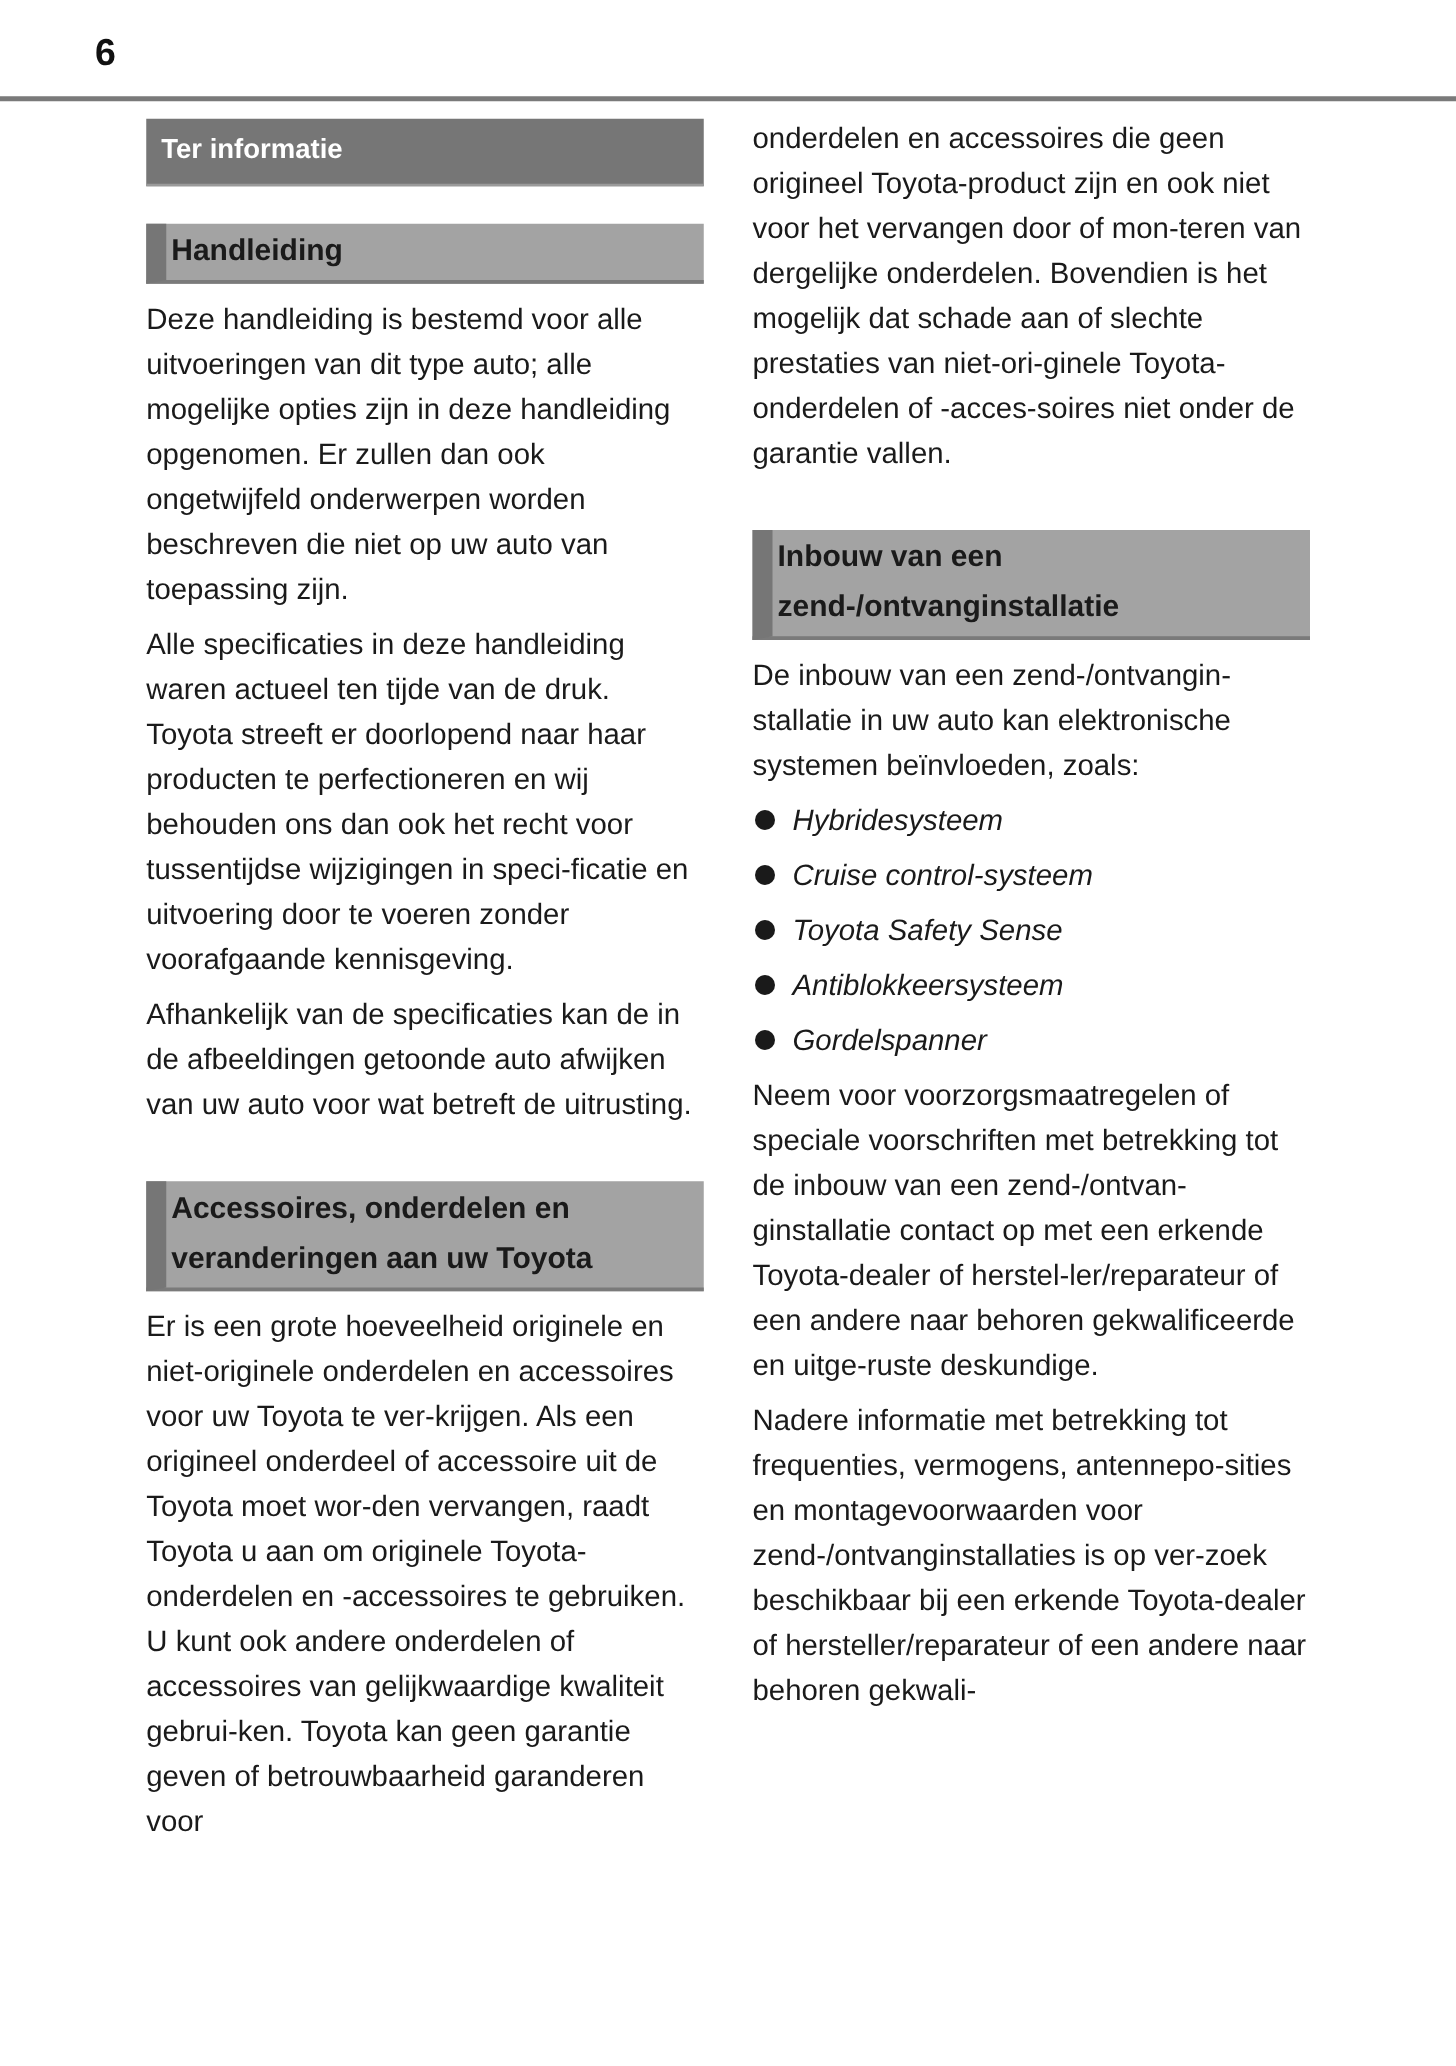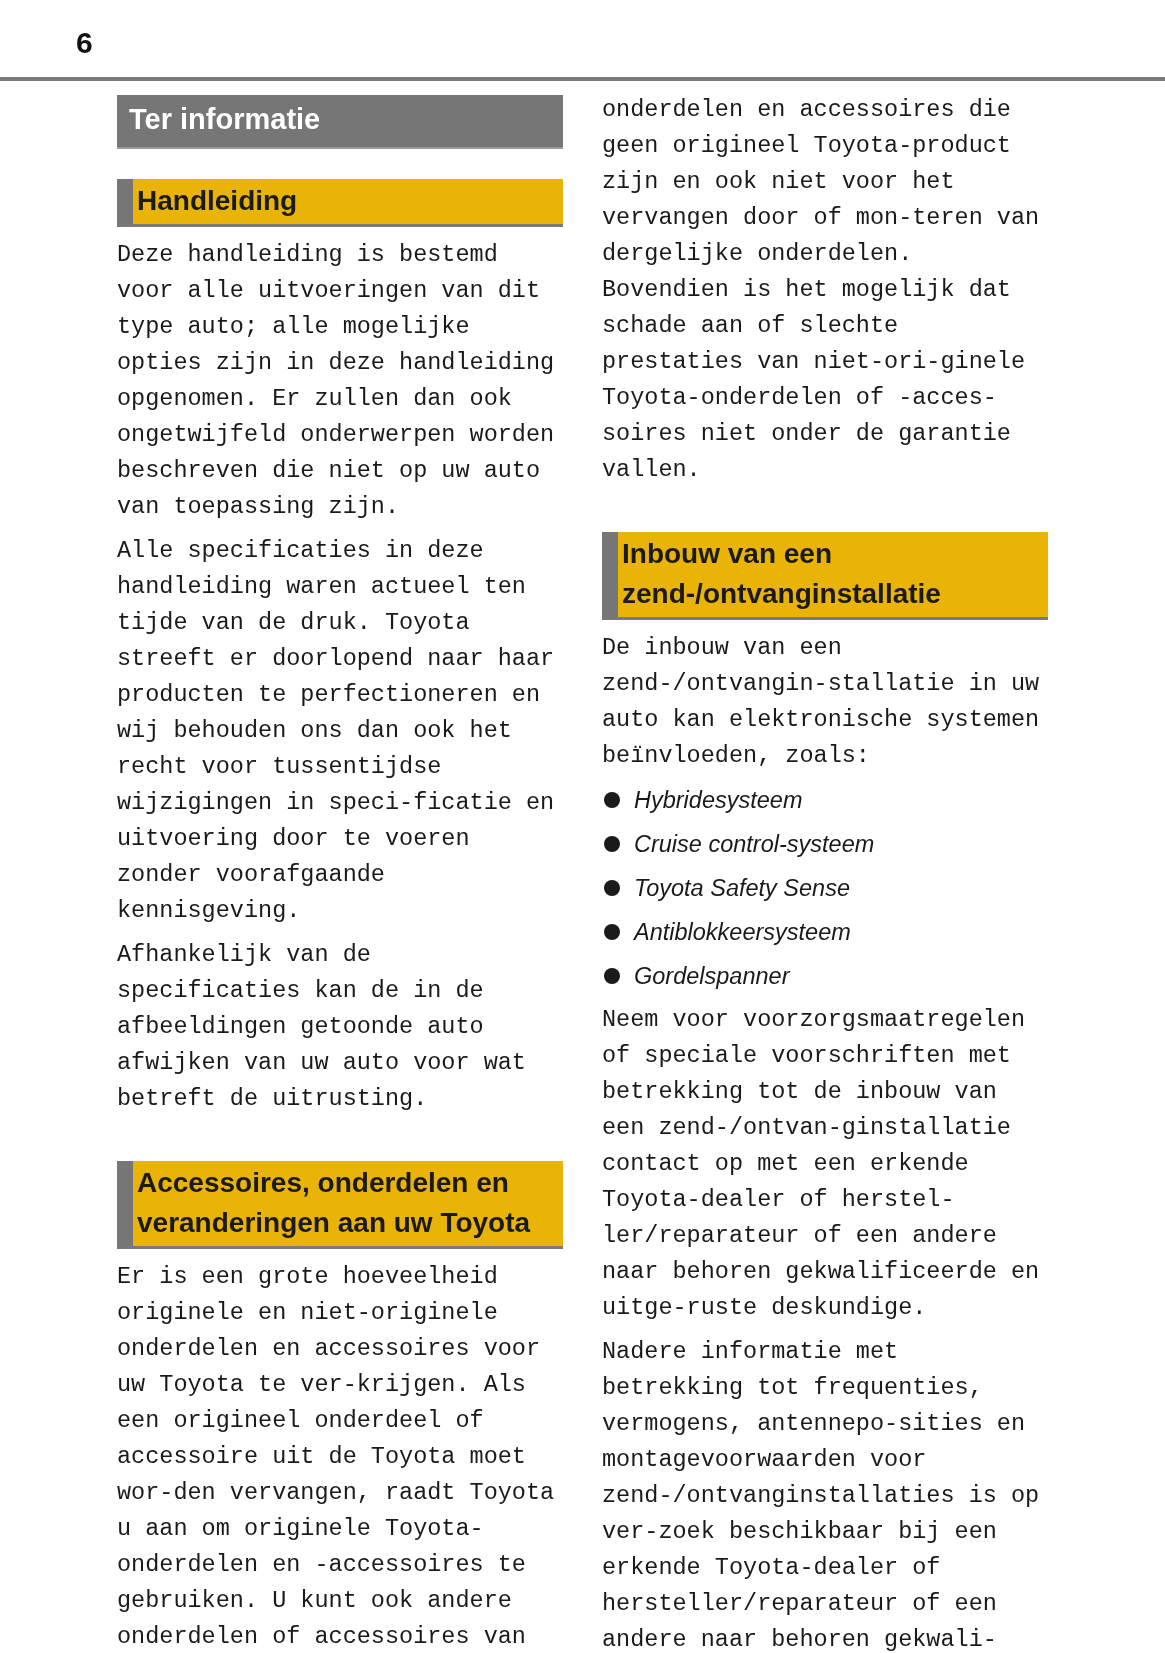--- a/index.html
+++ b/index.html
@@ -3,26 +3,26 @@
 <meta charset="utf-8">
 <style>
   html, body { margin: 0; padding: 0; background: #ffffff; }
   body { width: 1165px; height: 1653px; position: relative; overflow: hidden;
          font-family: "Liberation Sans", sans-serif; color: #1a1a1a; }
   .page-number { position: absolute; left: 76px; top: 26px; font-size: 30px; font-weight: bold; color: #111; }
   .top-rule { position: absolute; left: 0; top: 77px; width: 1165px; height: 4px; background: #7a7a7a; }
   .col { position: absolute; top: 95px; width: 446px; }
   .col-left { left: 117px; }
   .col-right { left: 602px; top: 92px; }
-  .section-banner { background: #767676; color: #fff; font-weight: bold; font-size: 29px;
+  .section-banner { background: #767676; color: #fff; font-weight: bold; font-size: 22px;
                     height: 54px; line-height: 48px; padding-left: 12px; box-sizing: border-box;
                     border-bottom: 2px solid #9a9a9a; }
-  .subhead { background: #eab308; border-left: 16px solid #767676; border-bottom: 3px solid #7a7a7a;
-             font-weight: bold; font-size: 28px; line-height: 40px; padding: 2px 8px 3px 4px; color: #1a1a1a; }
-  p { margin: 0 0 8px 0; font-size: 23.5px; line-height: 36px; font-family: Liberation Mono, monospace; }
+  .subhead { background: #a3a3a3; border-left: 16px solid #767676; border-bottom: 3px solid #7a7a7a;
+             font-weight: bold; font-size: 24px; line-height: 40px; padding: 2px 8px 3px 4px; color: #1a1a1a; }
+  p { margin: 0 0 8px 0; font-size: 23.5px; line-height: 36px; }
   .gap-s { height: 30px; }
   .gap-m { height: 10px; }
   ul.bullets { list-style: none; margin: 0 0 6px 0; padding: 0; font-style: italic; }
   ul.bullets li { position: relative; padding-left: 32px; font-size: 23.5px; line-height: 36px; margin-bottom: 8px; }
   ul.bullets li .dot { position: absolute; left: 2px; top: 10px; width: 16px; height: 16px; border-radius: 50%; background: #1a1a1a; }
 </style>
 </head>
 <body>
 
 <div class="page-number">6</div>

